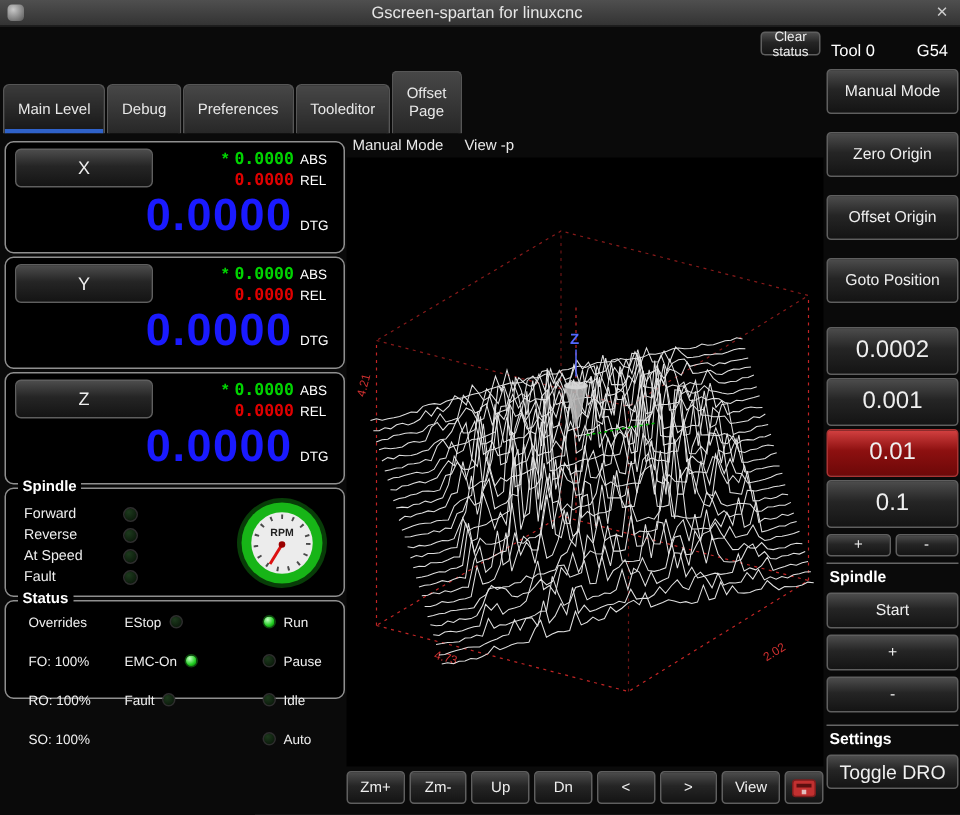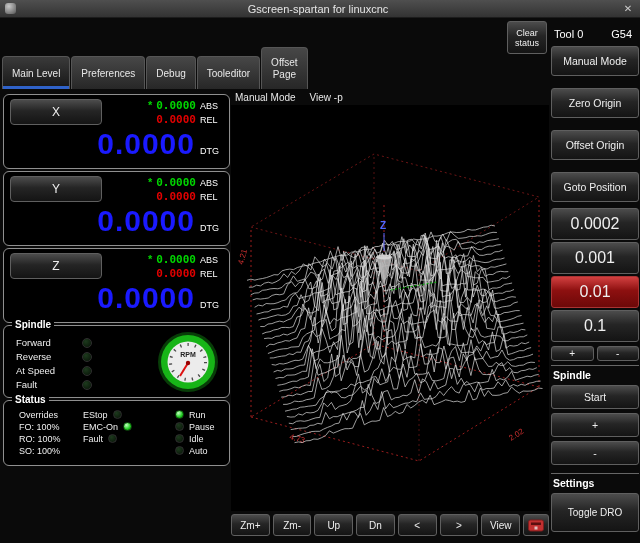--- a/index.html
+++ b/index.html
@@ -17,21 +17,21 @@
   .win-close{width:16px;height:14px;margin-right:4px;color:#ccc;font-size:10px;
     line-height:14px;text-align:center}
 
   
   .btn{display:flex;align-items:center;justify-content:center;
     background:linear-gradient(#4c4c4c,#252525 45%,#141414);
     border:1px solid #5f5f5f;border-radius:3px;color:#efefef;font-size:10.5px;
     text-align:center;cursor:default}
 
   
-  .clearstatus{position:absolute;top:21px;right:93px;width:40px;height:33px;
+  .clearstatus{position:absolute;top:21px;right:93px;width:40px;height:16px;
     font-size:9px;line-height:10px;padding:2px 16px;flex-direction:column}
   .toolinfo{position:absolute;top:28px;right:8px;width:78px;display:flex;
     justify-content:space-between;color:#fff;font-size:11px}
 
   
   .tabs{position:absolute;left:2px;top:46px;height:43px;display:flex;align-items:flex-end;gap:1px}
   .tab{height:33px;padding:0 9px;display:flex;align-items:center;
     background:linear-gradient(#474747,#272727);border:1px solid #565656;border-bottom:none;
     border-radius:4px 4px 0 0;color:#e8e8e8;font-size:10px;white-space:nowrap}
   .tab.active{background:linear-gradient(#3a3a3a,#161616);box-shadow:inset 0 -3px 0 #2f62c9}
@@ -59,21 +59,21 @@
 
   .spindle{height:73px;padding:8px 6px 2px}
   .sprow{display:flex;align-items:flex-end;height:14px}
   .splab{width:72px;color:#eee;font-size:9.5px;padding-left:6px}
   .led{width:10px;height:10px;border-radius:50%;display:inline-block;border:1px solid #2e2e2e;
     background:radial-gradient(circle at 35% 30%,#1d3a1d,#071207)}
   .led.on{background:radial-gradient(circle at 35% 30%,#c2ffc2,#1ecb1e 60%,#0a570a);border-color:#0e4d0e}
   .gauge{position:absolute;right:10px;top:5px}
 
   .status{height:66px;padding:8px 13px 2px}
-  .status-grid{display:grid;grid-template-columns:64px 92px 1fr;row-gap:1px;
+  .status-grid{display:grid;grid-template-columns:64px 92px 1fr;row-gap:15px;
     font-size:9px;color:#f0f0f0;align-items:center;padding:0 2px}
   .cell{display:flex;align-items:center;gap:5px;height:11px}
   .sled{width:9px;height:9px}
 
   .gcodes{flex:1;padding:8px 6px 2px;overflow:hidden}
   .gline{color:#e2e2e2;font-size:9px;line-height:11.5px;white-space:pre}
 
   
   .centerview{position:absolute;left:231px;top:90px;width:318px}
   .viewbar{height:15px;display:flex;align-items:center;gap:14px;color:#e8e8e8;
@@ -86,43 +86,43 @@
   
   .rightpanel{position:absolute;right:1px;top:46px;width:88px;display:flex;flex-direction:column}
   .rp{height:30px;margin-bottom:12px}
   .sect{border-top:1px solid #666;margin:4px 0 4px;padding:3px 2px 0;
     color:#fff;font-weight:bold;font-size:10.5px}
   .inc{height:32px;margin-bottom:2px;font-size:16px}
   .inc.active{background:linear-gradient(#d24040,#8d1010 45%,#6d0808);border-color:#a33}
   .incrow{display:flex;gap:3px;margin-top:2px}
   .half{flex:1;height:15px;font-size:10px}
   .rp2{height:24px;margin-bottom:4px}
-  .rp3{height:39px;margin-bottom:19px;font-size:10px}
+  .rp3{height:23px;margin-bottom:19px;font-size:13px}
 </style>
 </head>
 <body>
 
 <div id="app">
 
   <div class="titlebar">
     <span class="app-ico"></span>
     <span class="t">Gscreen-spartan for linuxcnc</span>
     <span class="win-close">✕</span>
   </div>
 
   <div class="btn clearstatus">Clear status</div>
   <div class="toolinfo">
     <span>Tool 0</span>
     <span>G54</span>
   </div>
 
   <div class="tabs">
     <div class="tab active">Main Level</div>
+    <div class="tab">Debug</div>
     <div class="tab">Preferences</div>
-    <div class="tab">Debug</div>
     <div class="tab">Tooleditor</div>
     <div class="tab tall">
       <span>Offset</span>
       <span>Page</span>
     </div>
   </div>
 
   <div class="leftpanel">
 
     <div class="group axis">
@@ -334,21 +334,21 @@
           <rect x="6.5" y="7.5" width="3" height="3" fill="#eeeeee" opacity="0.75"></rect>
         </svg>
       </div>
     </div>
   </div>
 
   <div class="rightpanel">
     <div class="btn rp">Manual Mode</div>
     <div class="btn rp">Zero Origin</div>
     <div class="btn rp">Offset Origin</div>
-    <div class="btn rp" style="margin-bottom:6px">Goto Position</div>
+    <div class="btn rp" style="margin-bottom:16px">Goto Position</div>
 
     <div class="btn inc">0.0002</div>
     <div class="btn inc">0.001</div>
     <div class="btn inc active">0.01</div>
     <div class="btn inc">0.1</div>
     <div class="incrow">
       <div class="btn half">+</div>
       <div class="btn half">-</div>
     </div>
 

